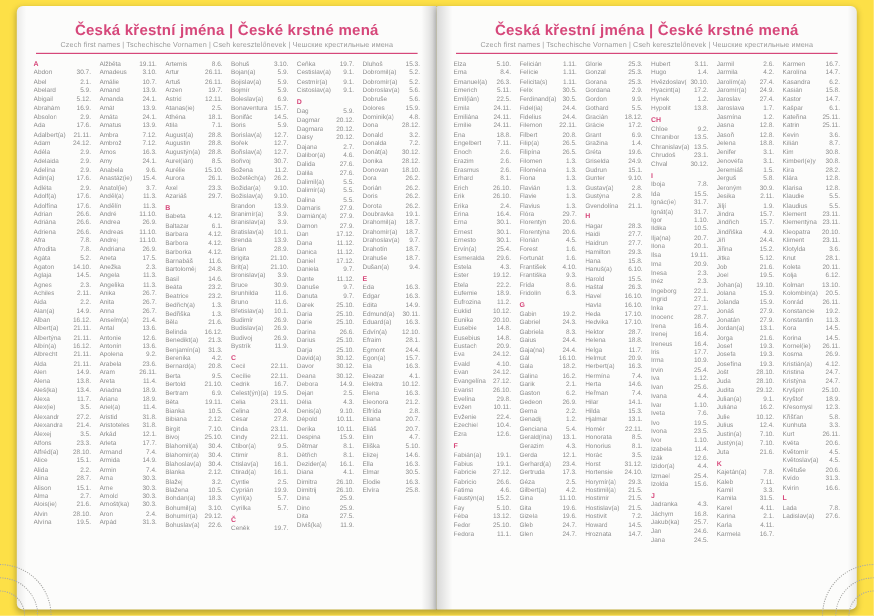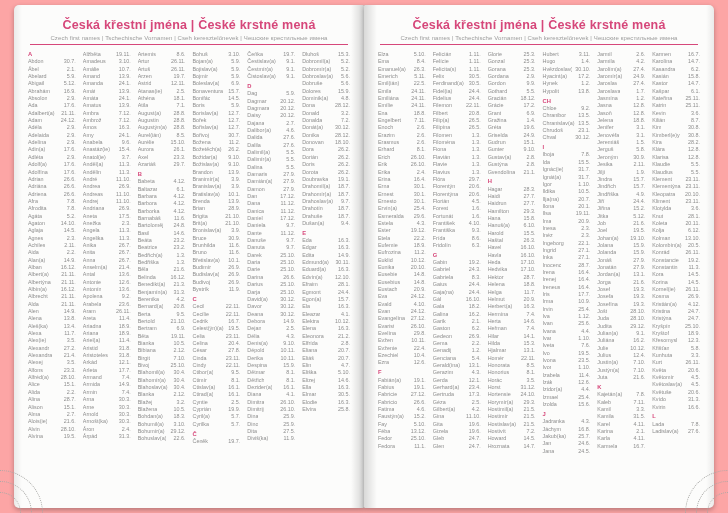--- a/index.html
+++ b/index.html
@@ -1,17 +1,17 @@
 <!DOCTYPE html>
 <html style="--accent: #d6477a;"><head>
 <meta charset="utf-8">
 <style>
   html,body{margin:0;padding:0;}
   body{width:728px;height:513px;overflow:hidden;font-family:"Liberation Sans",sans-serif;}
-  .desk{position:relative;width:728px;height:513px;background:#fca5a5;overflow:hidden;}
+  .desk{position:relative;width:728px;height:513px;background:#fde047;overflow:hidden;}
   .spread{position:absolute;left:14px;top:5px;width:700px;height:503px;display:flex;}
   .page{position:relative;background:#fcfcfb;width:350px;height:503px;box-shadow:0 2px 5px rgba(0,0,0,.28);}
   .page.left{border-radius:5px 1px 1px 5px;}
   .page.right{border-radius:1px 5px 5px 1px;}
   .page.left::after{content:"";position:absolute;top:0;right:0;width:13px;height:100%;
      background:linear-gradient(to right,rgba(0,0,0,0),rgba(0,0,0,.16));pointer-events:none;}
   .page.right::before{content:"";position:absolute;top:0;left:0;width:13px;height:100%;
      background:linear-gradient(to left,rgba(0,0,0,0),rgba(0,0,0,.14));pointer-events:none;}
   .page.left::before{content:"";position:absolute;top:0;left:0;width:8px;height:100%;
      background:linear-gradient(to right,rgba(0,0,0,.07),rgba(0,0,0,0));border-radius:5px 0 0 5px;pointer-events:none;}

